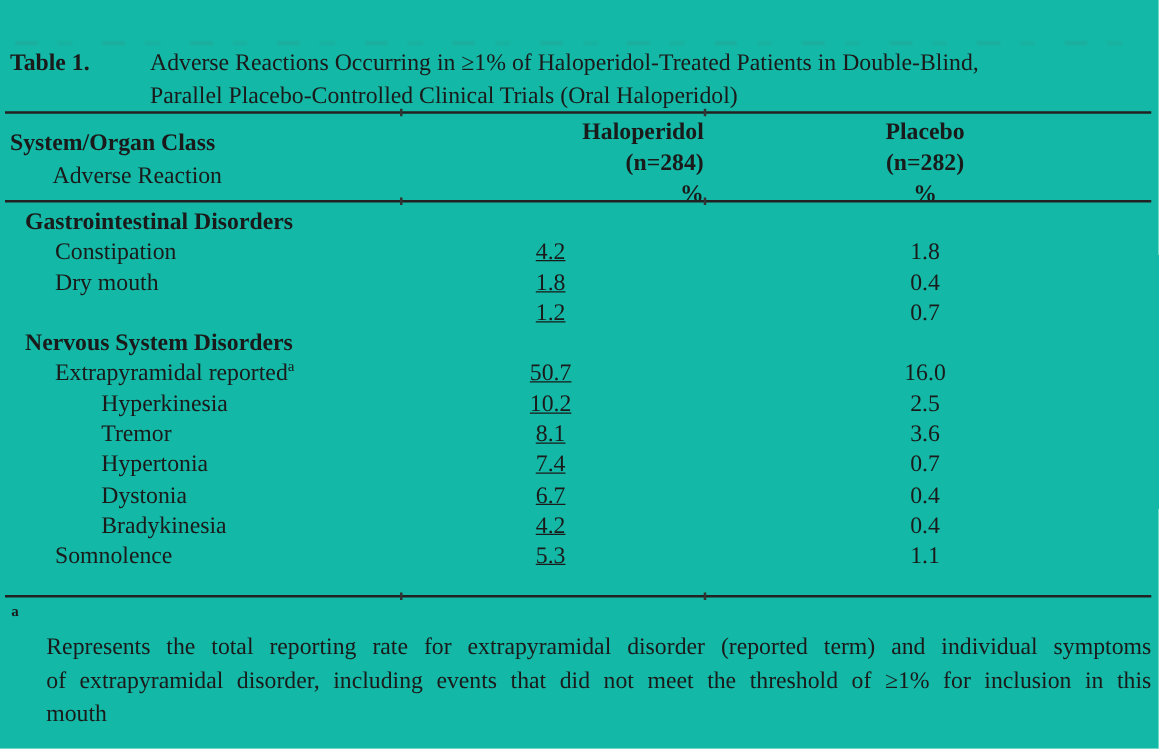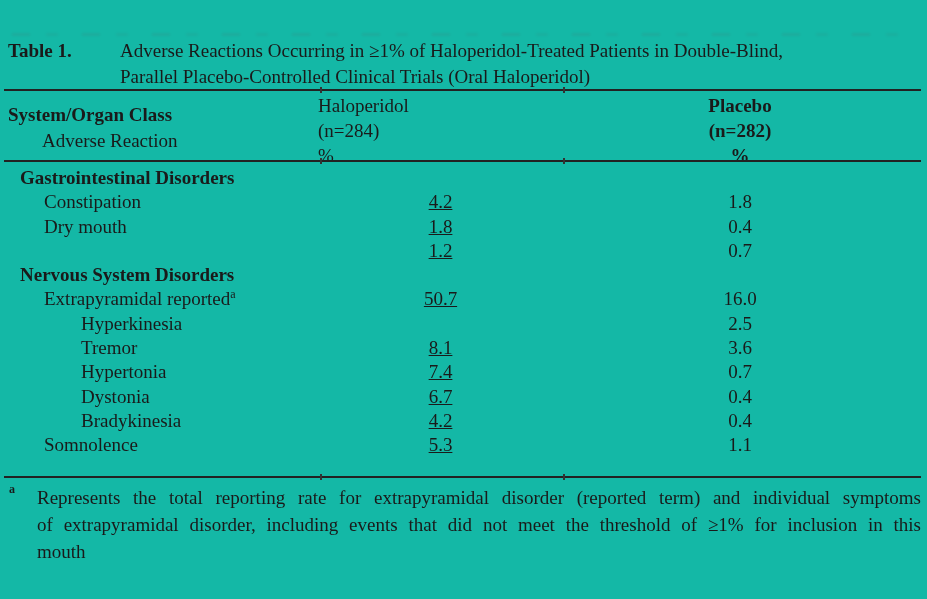--- a/index.html
+++ b/index.html
@@ -18,38 +18,38 @@
   .caption-line1 { position:absolute; left:120px; top:40px; white-space:nowrap; }
   .caption-line2 { position:absolute; left:120px; top:66px; white-space:nowrap; }
 
   .rule { position:absolute; left:4px; width:917px; height:2px; background:#222; }
   .rule1 { top:89px; } .rule2 { top:160px; } .rule3 { top:476px; }
   .tick { position:absolute; top:-2px; width:2px; height:6px; background:#333; }
   .tick-a { left:316px; } .tick-b { left:559px; }
 
   .hdr-col1-a { position:absolute; left:8px;  top:104px; font-weight:bold; white-space:nowrap; }
   .hdr-col1-b { position:absolute; left:42px; top:130px; white-space:nowrap; }
-  .hdr-col2 { position:absolute; left:318px; top:93px; width:245px; text-align:left; font-weight:normal; line-height:25px; }
+  .hdr-col2 { position:absolute; left:318px; top:93px; width:245px; text-align:right; font-weight:bold; line-height:25px; }
   .hdr-col3 { position:absolute; left:563px; top:93px; width:354px; text-align:center; font-weight:bold; line-height:25px; }
 
   .tbody { position:absolute; left:0; top:166px; width:927px; }
   .row { position:relative; height:24.3px; line-height:24.3px; }
   .row .lbl { white-space:nowrap; }
   .row-section .lbl { padding-left:20px;  font-weight:bold; }
   .row-l1      .lbl { padding-left:44px; }
   .row-l2      .lbl { padding-left:81px; }
   .row sup { font-size:12px; line-height:0; }
   .vh { position:absolute; left:318px; top:0; width:245px; text-align:center;text-decoration:underline; }
   .vp { position:absolute; left:563px; top:0; width:354px; text-align:center; }
 
   .fn-marker {
     position:absolute; left:9px; top:482px;
     font-size:12px; font-weight:bold;
   }
-  .fn-line { position:absolute; left:37px; width:884px; line-height:27px; white-space:nowrap; }
+  .fn-line { position:absolute; left:37px; width:884px; line-height:27px; white-space:nowrap;margin-top:20px; }
   .fn-just  { text-align:justify; text-align-last:justify; white-space:normal; }
   .fn-1 { top:484px; } .fn-2 { top:511px; } .fn-3 { top:538px; }
 </style>
 </head>
 <body>
 
 <div class="page">
 
   <div class="artifact-top"></div>
 
@@ -114,20 +114,21 @@
     </div>
 
     <div class="row row-l1">
       <span class="lbl"><span>Extrapyramidal reported</span><sup>a</sup></span>
       <span class="vh">50.7</span>
       <span class="vp">16.0</span>
     </div>
 
     <div class="row row-l2">
       <span class="lbl">Hyperkinesia</span>
+      <span class="vh">10.2</span>
       <span class="vp">2.5</span>
     </div>
 
     <div class="row row-l2">
       <span class="lbl">Tremor</span>
       <span class="vh">8.1</span>
       <span class="vp">3.6</span>
     </div>
 
     <div class="row row-l2">

